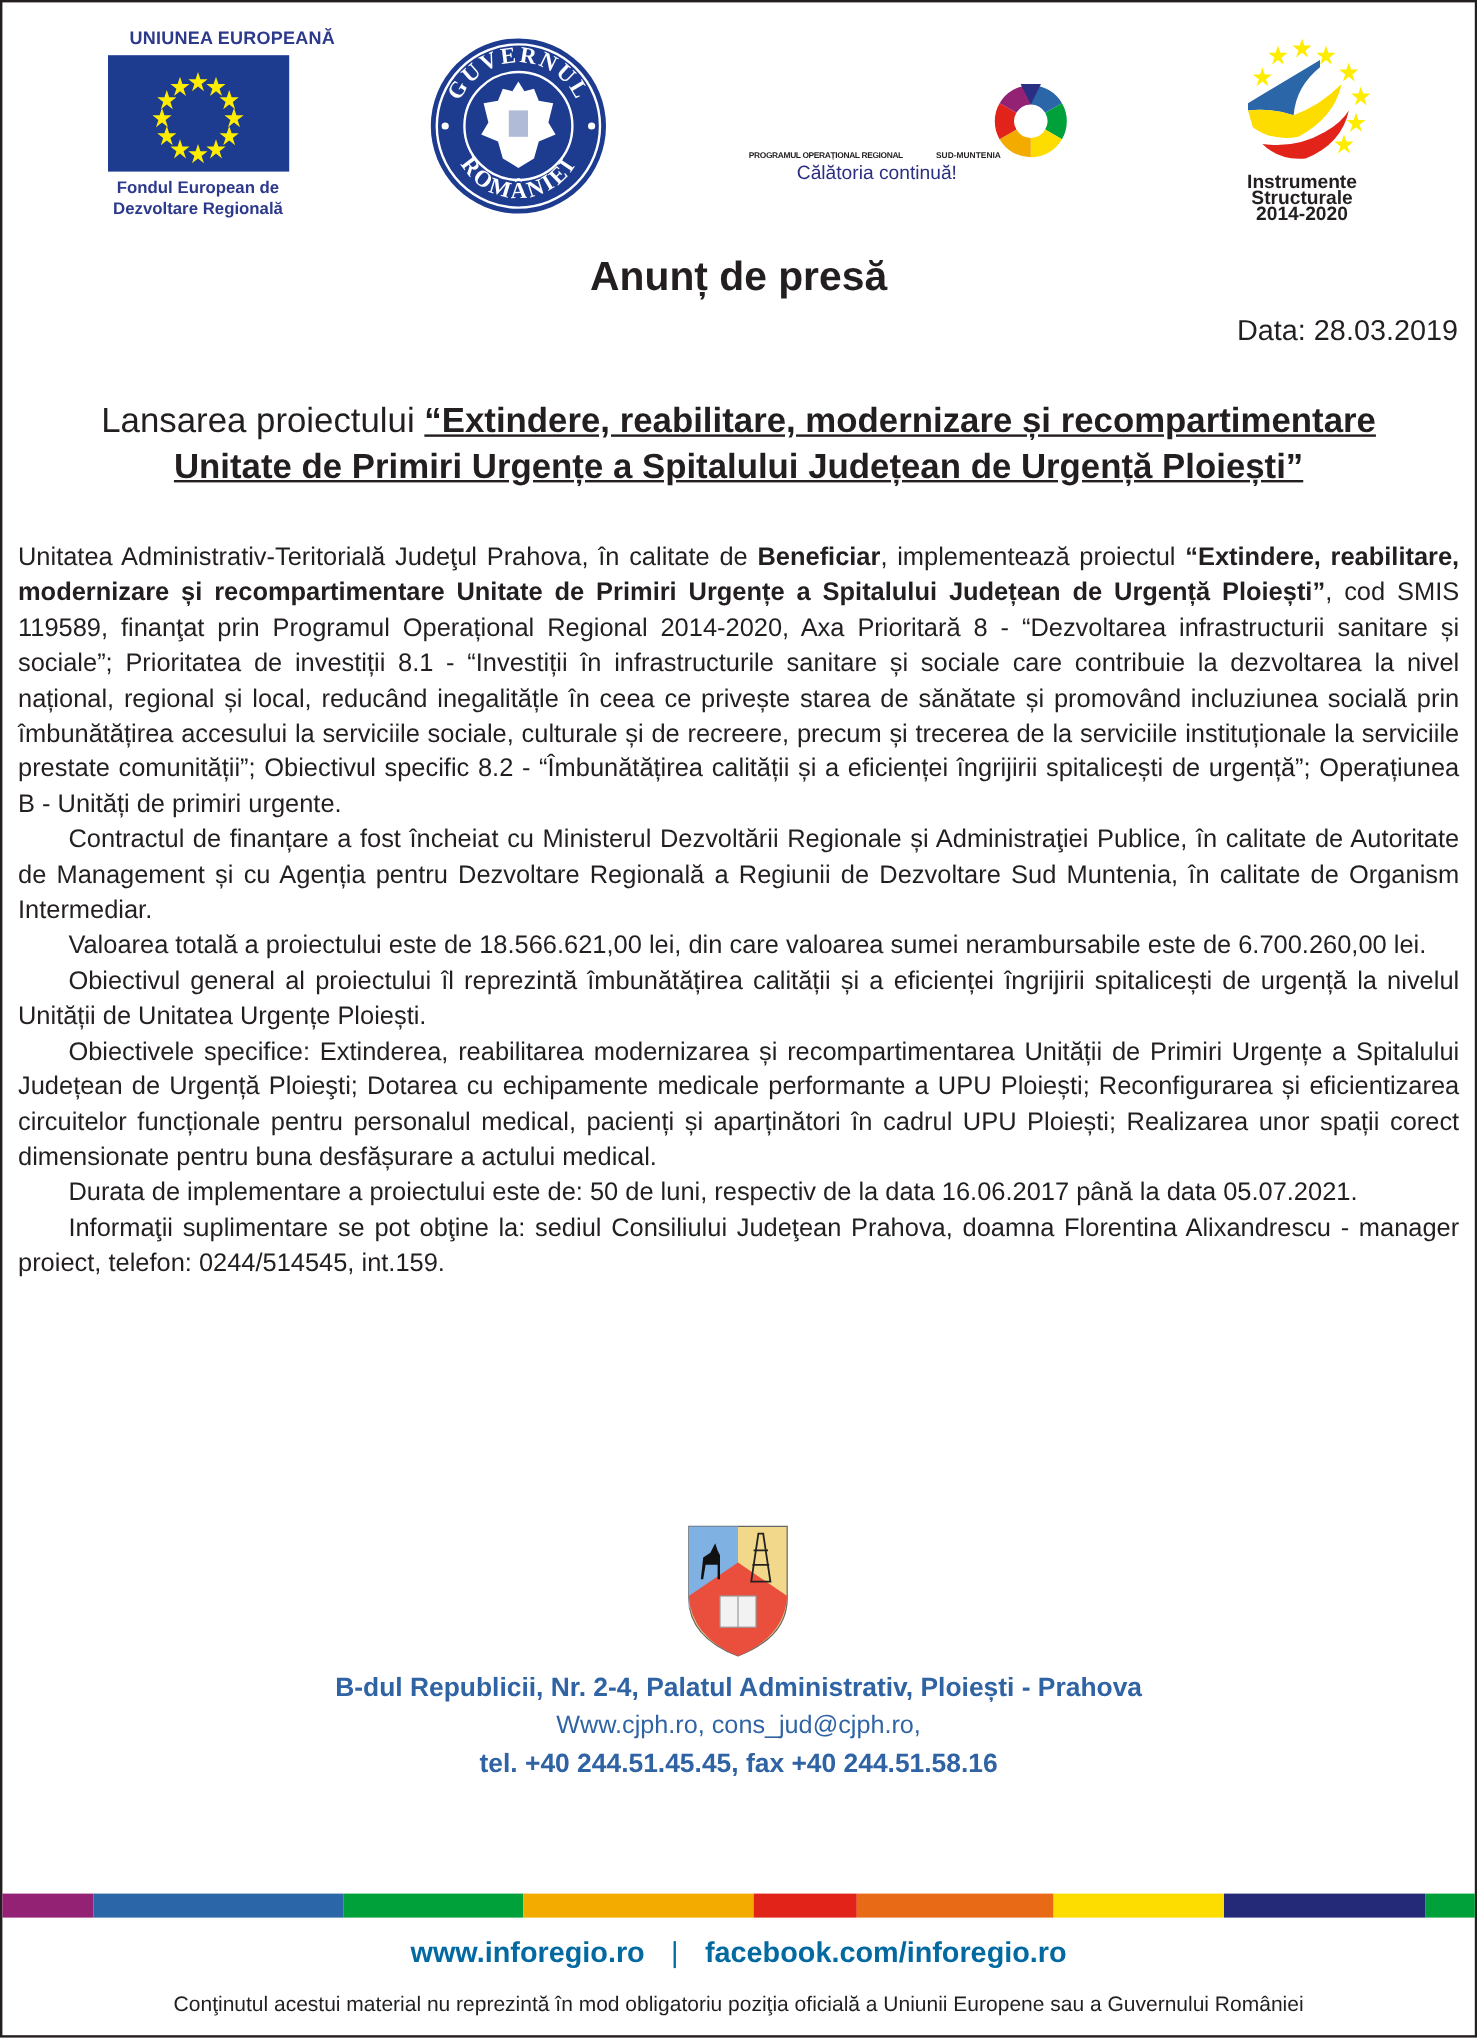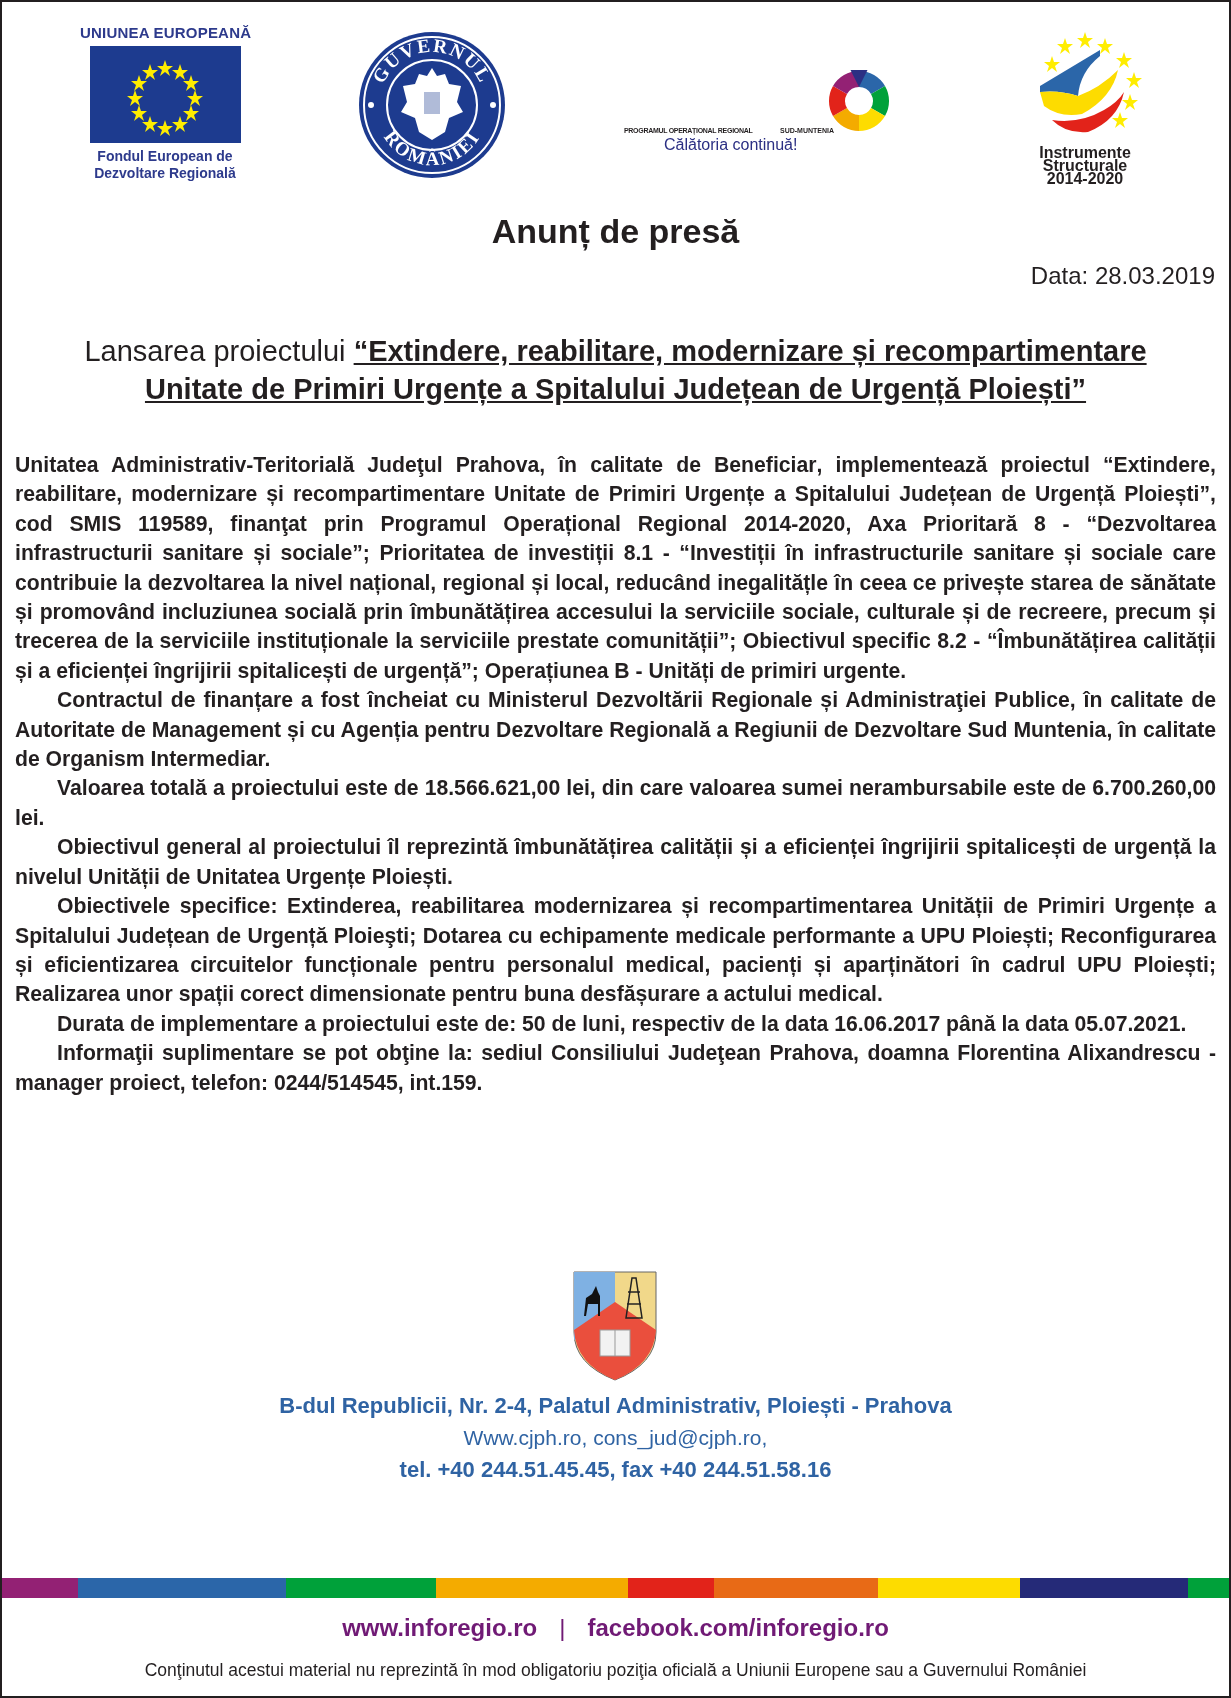--- a/index.html
+++ b/index.html
@@ -2,21 +2,21 @@
 <html><head>
 <meta charset="utf-8">
 <style>
   html, body { margin:0; padding:0; background:#ffffff; }
   body { width:1231px; height:1698px; position:relative; overflow:hidden; font-family:"Liberation Sans", sans-serif; color:#231f20; }
   .frame { position:absolute; left:0; top:0; width:1227px; height:1694px; border:2px solid #231f20; background:#fff; }
 
   
   .logos { position:absolute; left:0; top:0; width:1231px; height:200px; }
   .eu { position:absolute; left:80px; top:24px; width:170px; text-align:center; }
-  .eu-top { font-size:15px; font-weight:bold; color:#2d3a8c; letter-spacing:0.2px; white-space:nowrap; }
+  .eu-top { font-size:15px; font-weight:bold; color:#2d3a8c; letter-spacing:0.2px; white-space:nowrap;margin-left:28px; }
   .eu-flag { width:151px; height:97px; background:#1d3b8f; margin:5px auto 5px; position:relative; }
   .eu-flag svg { position:absolute; left:0; top:0; }
   .eu-bottom { font-size:14px; font-weight:bold; color:#2d3a8c; line-height:17px; }
 
   .gov { position:absolute; left:357px; top:30px; width:150px; height:150px; }
   .regio { position:absolute; left:620px; top:48px; width:270px; height:115px; }
   .regio-word { position:absolute; left:0; top:0; font-size:92px; font-weight:bold; color:#2b2f83; letter-spacing:-6px; line-height:88px; font-family:"DejaVu Sans", sans-serif; }
   .regio-ring { position:absolute; left:208px; top:22px; }
   .regio-sub { position:absolute; left:4px; top:79px; font-size:7px; font-weight:bold; color:#231f20; letter-spacing:-0.3px; white-space:nowrap; }
   .regio-sub2 { position:absolute; left:160px; top:79px; font-size:7px; font-weight:bold; color:#231f20; white-space:nowrap; }
@@ -25,36 +25,36 @@
   .is { position:absolute; left:1000px; top:28px; width:170px; height:150px; }
   .is-text { position:absolute; left:0; top:118px; width:170px; text-align:center; font-size:16px; font-weight:bold; line-height:13px; color:#231f20; }
 
   
   .title { position:absolute; left:0; top:212px; width:1231px; text-align:center; font-size:34px; font-weight:bold; color:#231f20; }
   .date { position:absolute; right:16px; top:262px; font-size:24px; color:#231f20; }
   .headline { position:absolute; left:10px; top:332px; width:1211px; text-align:center; font-size:29px; line-height:38px; color:#231f20; }
   .headline b { font-weight:bold;text-decoration:underline; }
 
   
-  .body { position:absolute; left:15px; top:450px; width:1201px; font-size:21.2px; line-height:29.4px; text-align:justify; color:#231f20;font-weight:bold; }
+  .body { position:absolute; left:15px; top:450px; width:1201px; font-size:21.2px; line-height:29.4px; text-align:justify; color:#231f20; }
   .body p { margin:0; }
   .body p.indent { text-indent:42px; }
 
   
   .crest { position:absolute; left:570px; top:1268px; width:90px; height:115px; }
   .contact { position:absolute; left:0; top:1390px; width:1231px; text-align:center; color:#2f63a3; }
   .c1 { font-size:22px; font-weight:bold; line-height:32px; }
   .c2 { font-size:21px; line-height:32px; }
   .c3 { font-size:22px; font-weight:bold; line-height:32px; }
   .c4 { font-size:22px; line-height:32px; margin-top:6px; }
 
   .stripe { position:absolute; left:2px; top:1578px; width:1227px; height:20px; display:flex; }
   .stripe div { height:100%; }
 
-  .weblinks { position:absolute; left:0; top:1614px; width:1231px; text-align:center; font-size:24px; color:#701a75; font-weight:bold; }
+  .weblinks { position:absolute; left:0; top:1614px; width:1231px; text-align:center; font-size:24px; color:#0369a1; font-weight:bold; }
   .weblinks .sep { display:inline-block; margin:0 22px; font-weight:normal; }
   .disclaimer { position:absolute; left:0; top:1660px; width:1231px; text-align:center; font-size:17.5px; color:#231f20; white-space:nowrap; }
 </style>
 </head>
 <body>
 
 <div class="frame"></div>
 
 <div class="logos">
   <div class="eu">

